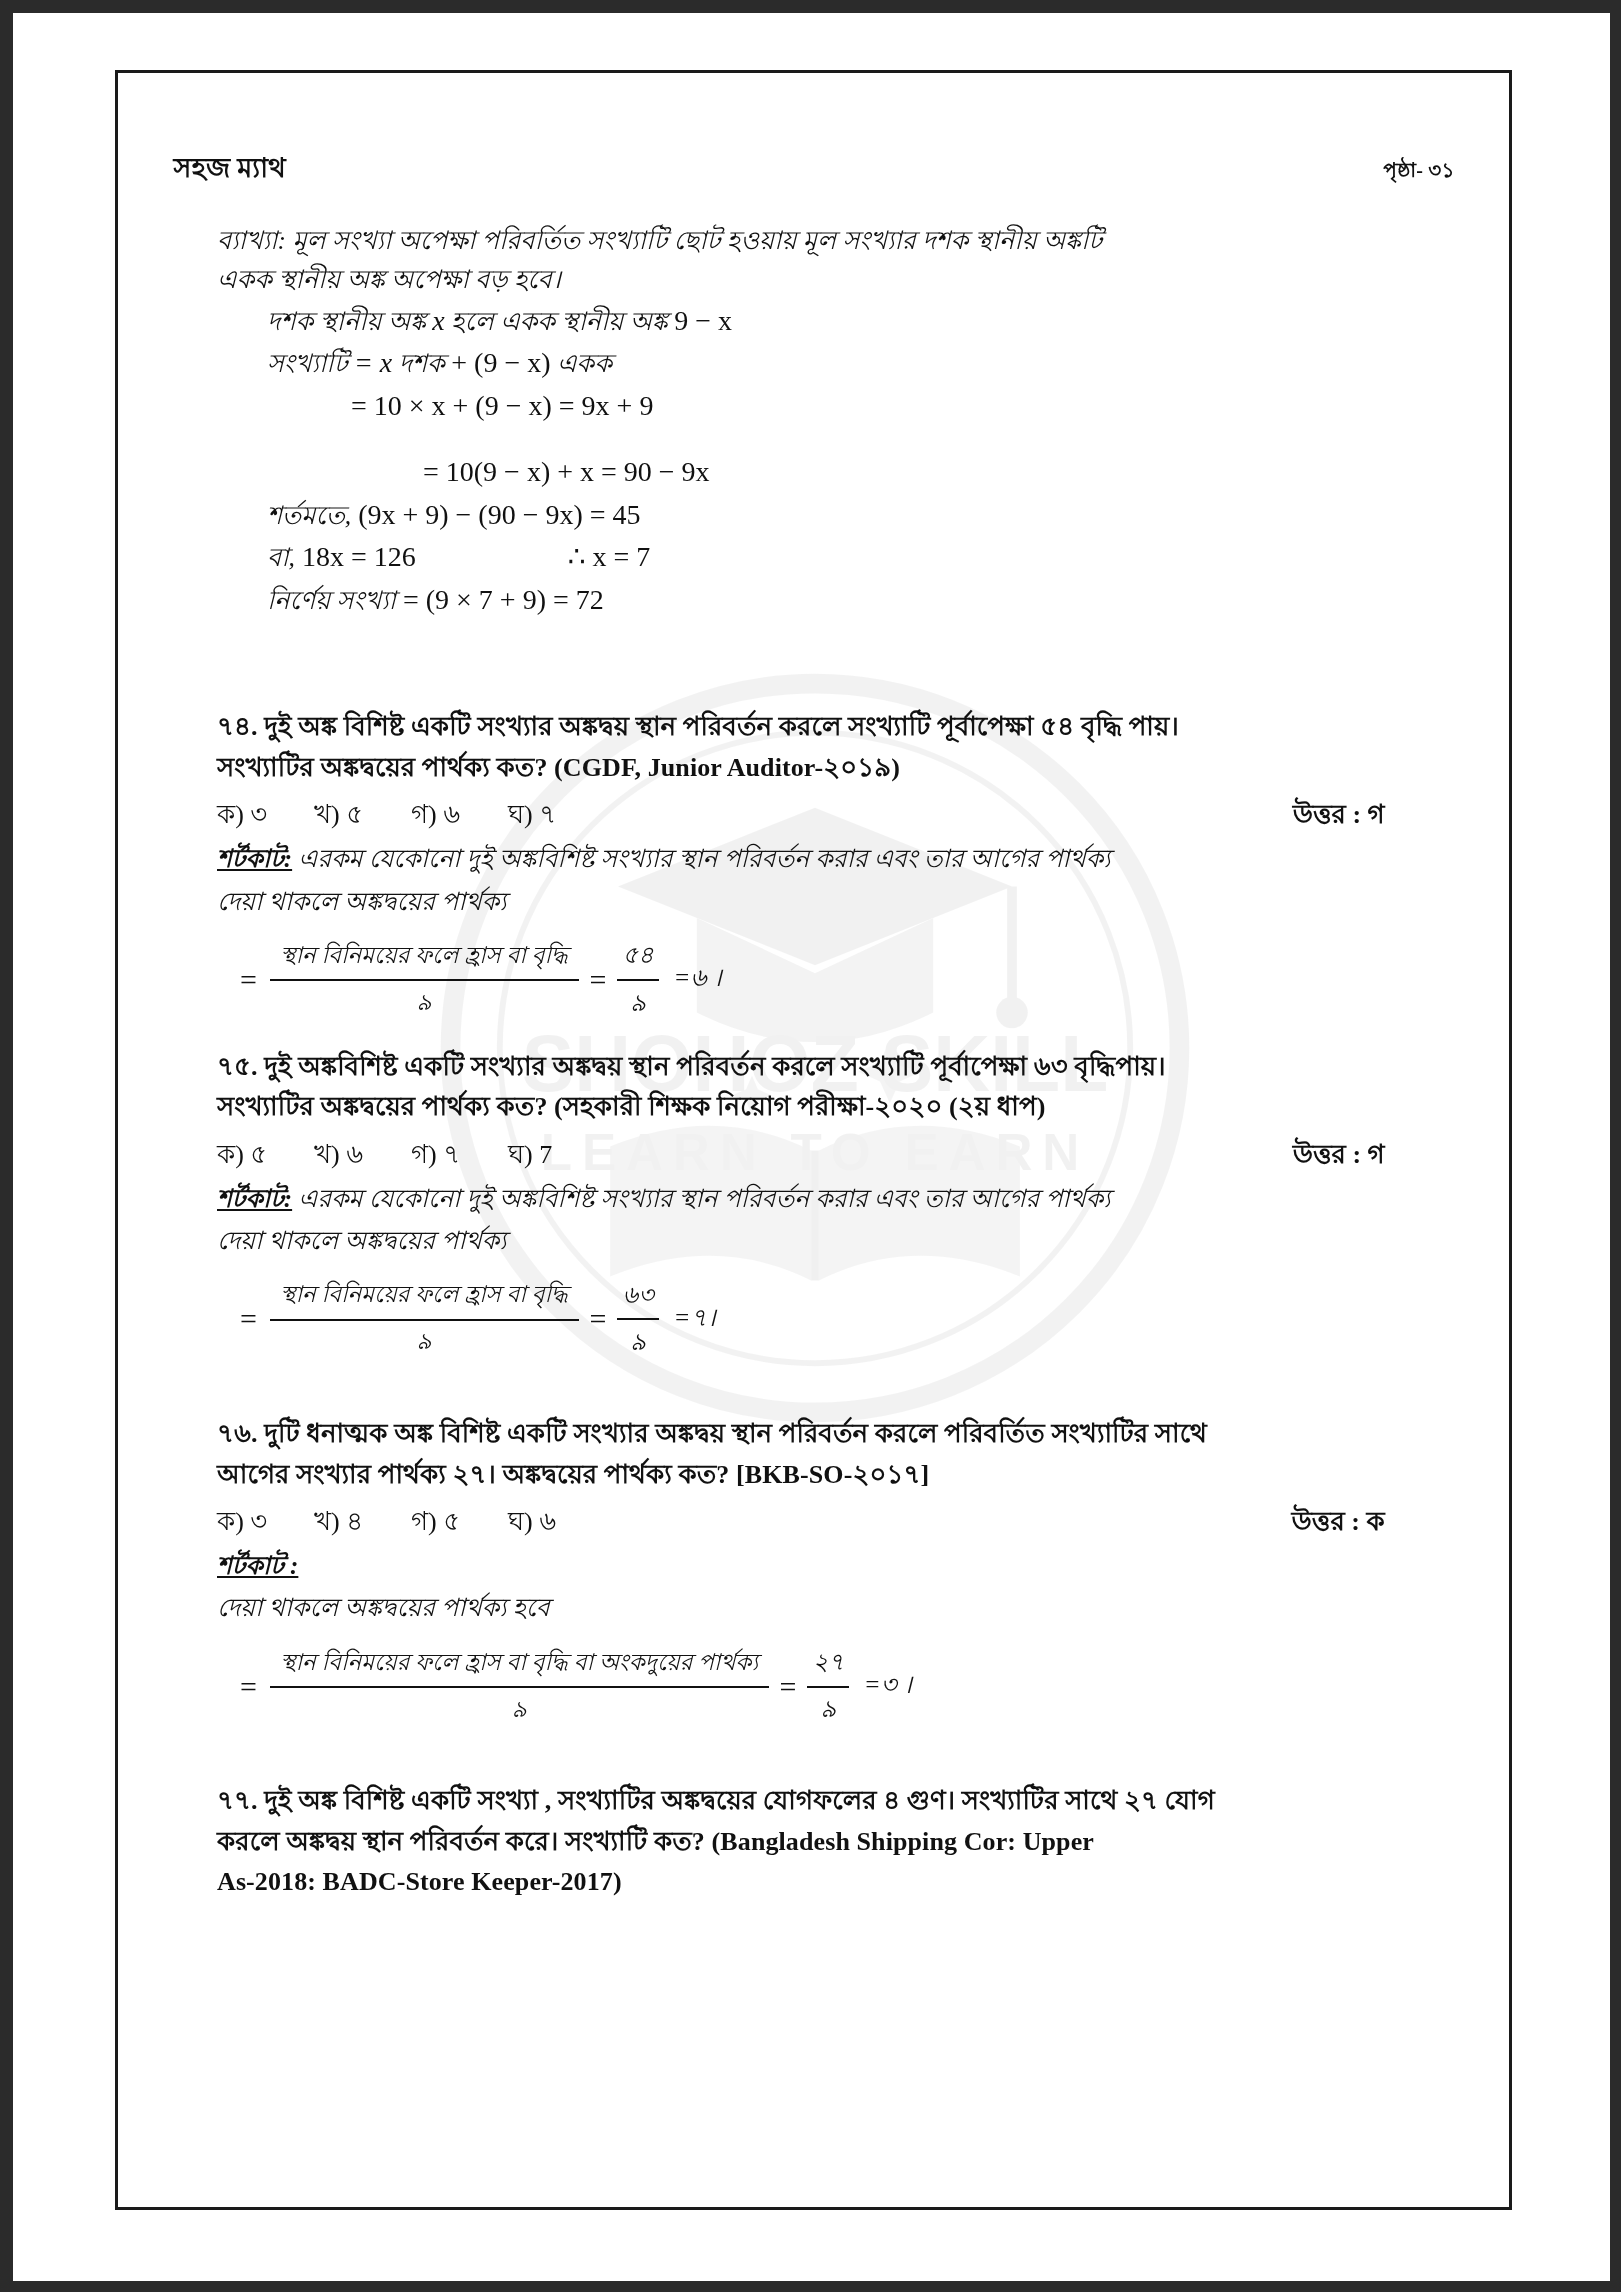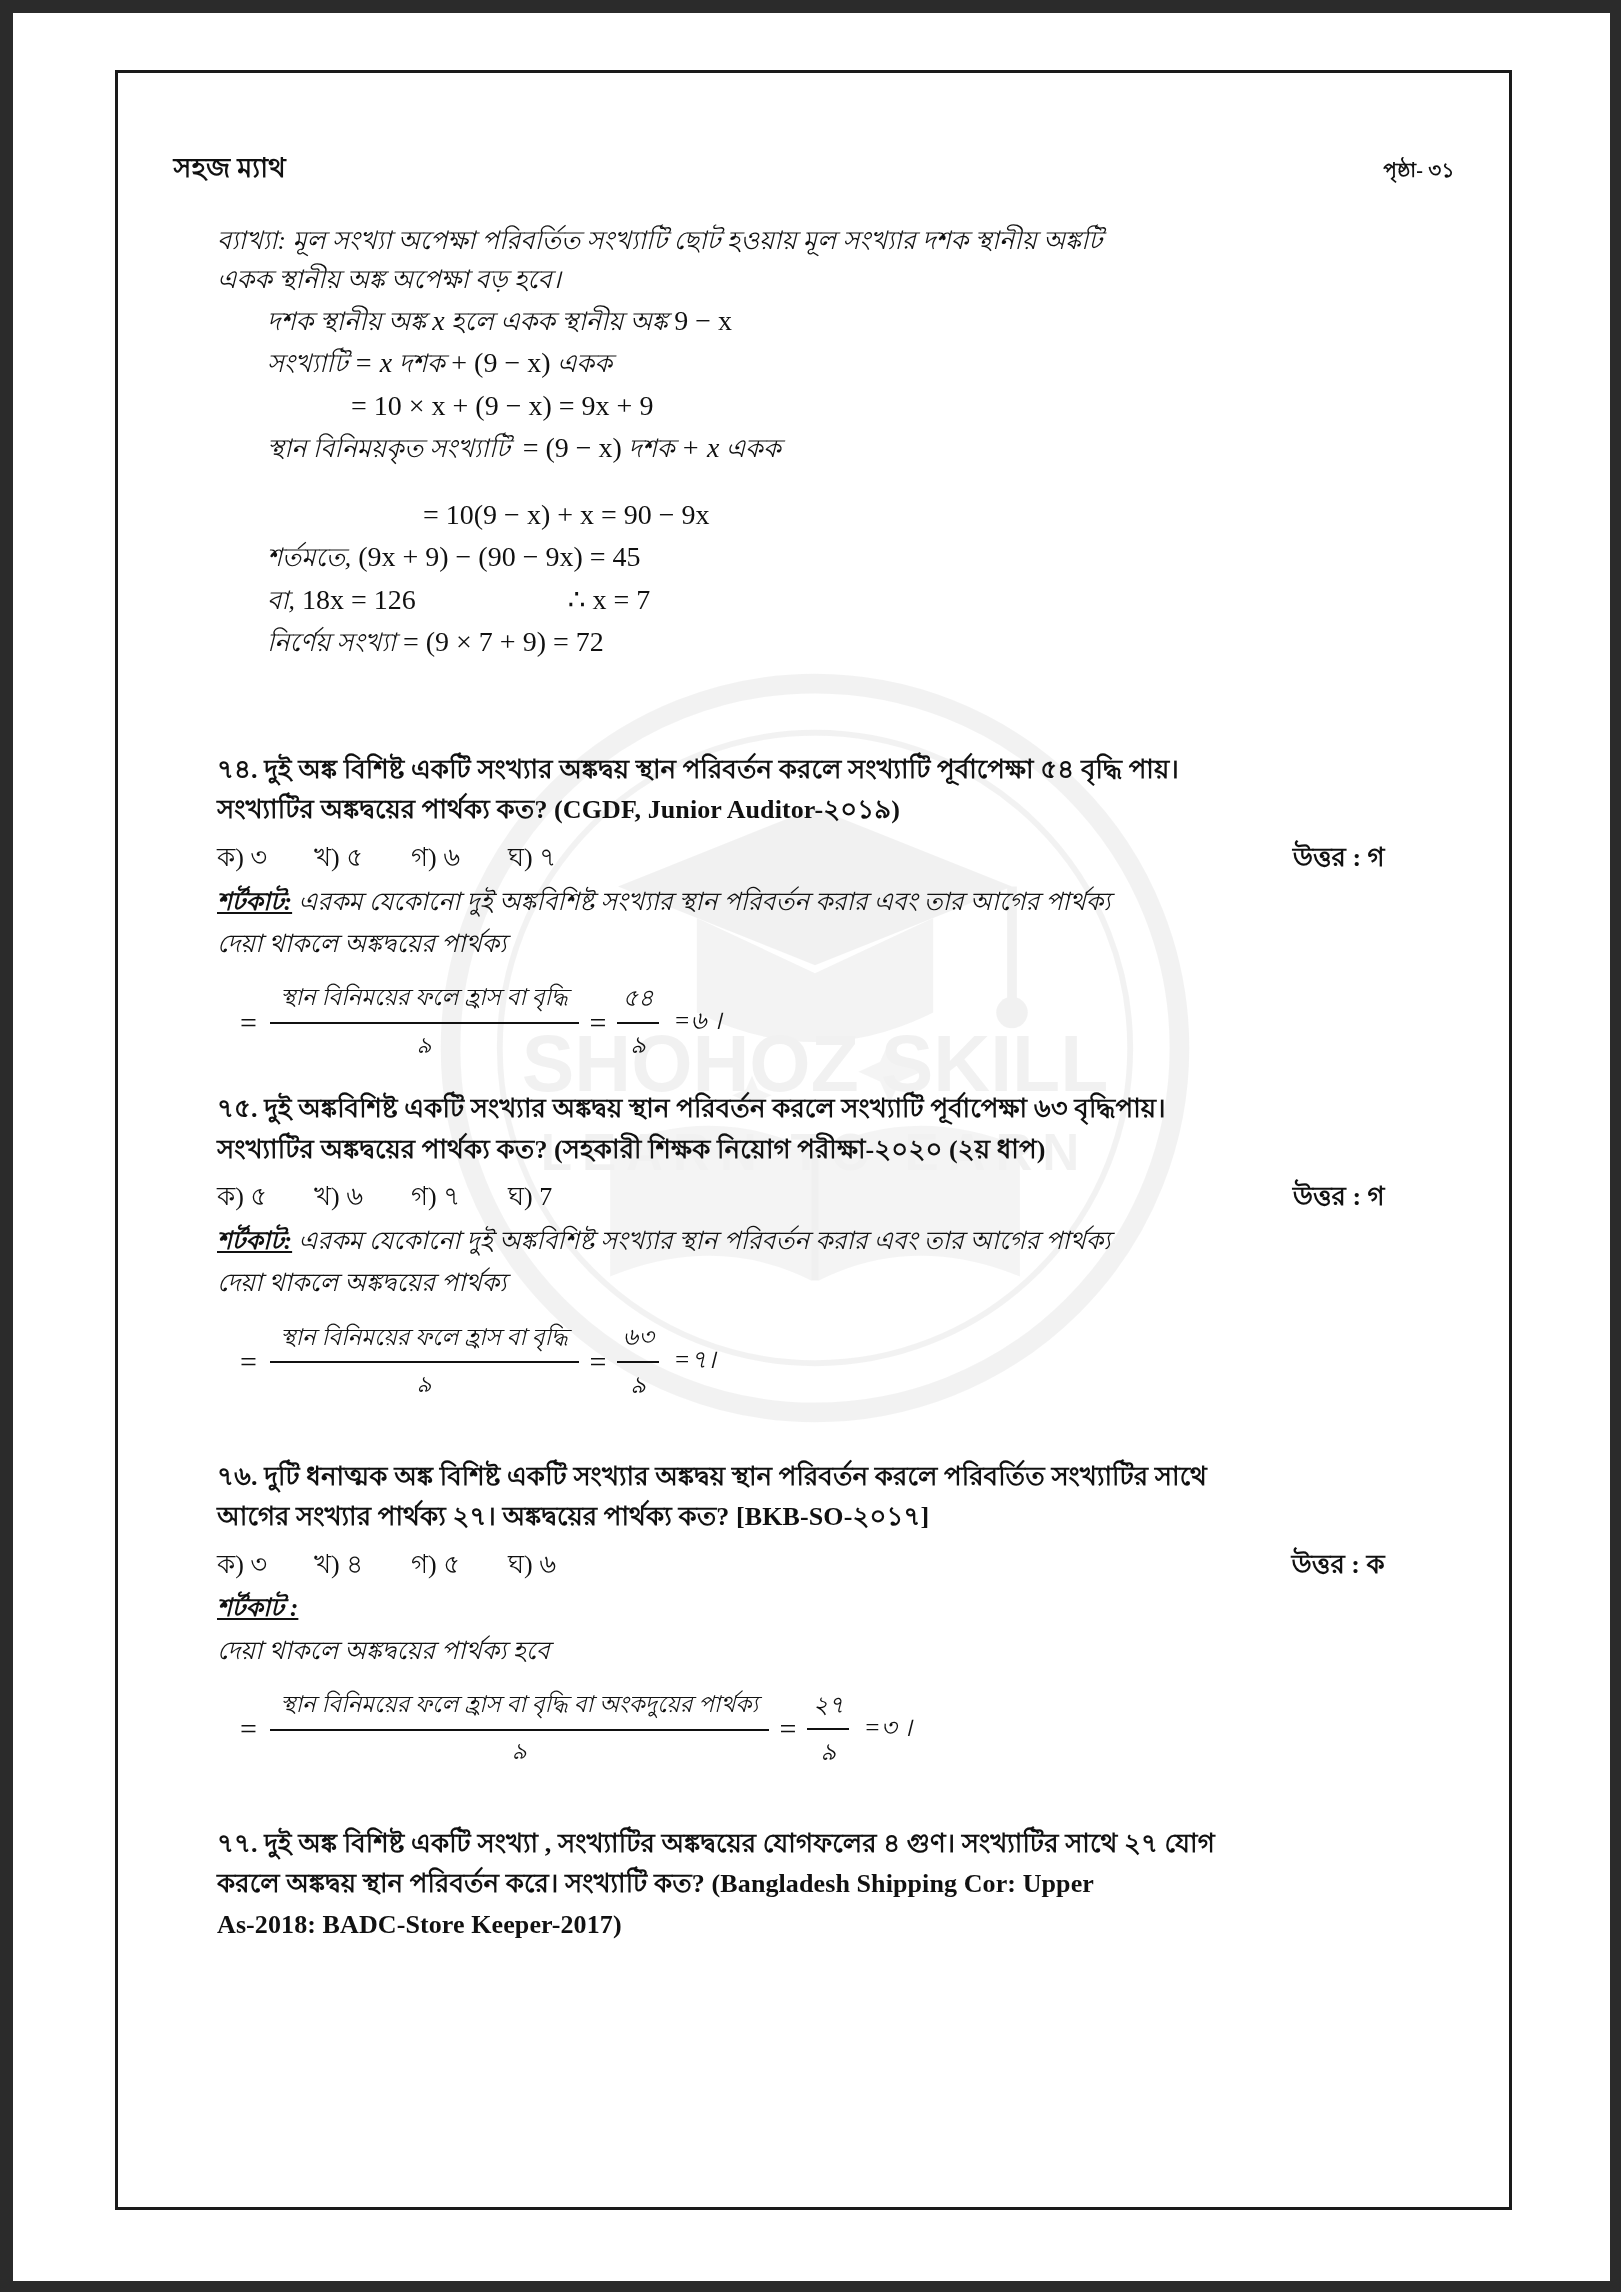--- a/index.html
+++ b/index.html
@@ -248,23 +248,20 @@
         </div>
 
         <div class="expl-line indent-1">
           <span>সংখ্যাটি</span>&nbsp;<span class="mathy mi">= x</span><span> দশক </span><span class="mathy">+ (9 − x)</span><span> একক</span>
         </div>
 
         <div class="expl-line indent-2">
           <span class="mathy">= 10 × x + (9 − x) = 9x + 9</span>
         </div>
 
-        <div class="expl-line indent-1">
-          <span>স্থান বিনিময়কৃত সংখ্যাটি</span>&nbsp;&nbsp;<span class="mathy">= (9 − x)</span><span> দশক </span><span class="mathy mi">+ x</span><span> একক</span>
-        </div>
 
         <div class="expl-line indent-3">
           <span class="mathy">= 10(9 − x) + x = 90 − 9x</span>
         </div>
 
         <div class="expl-line indent-1">
           <span>শর্তমতে,</span><span class="mathy"> (9x + 9) − (90 − 9x) = 45</span>
         </div>
 
         <div class="expl-line indent-1">

